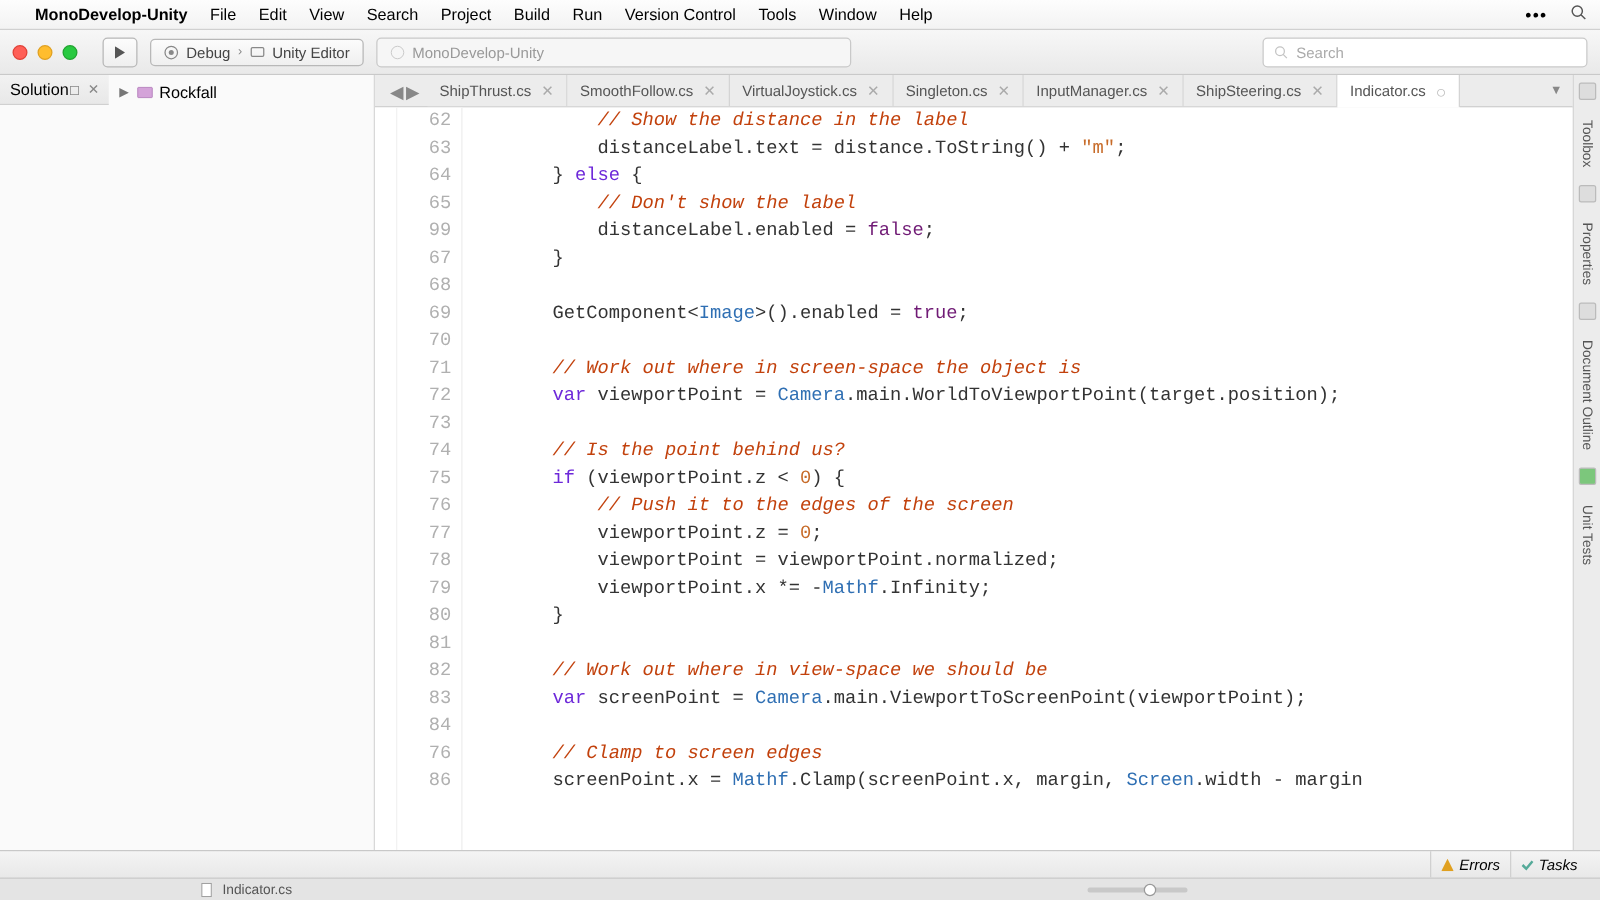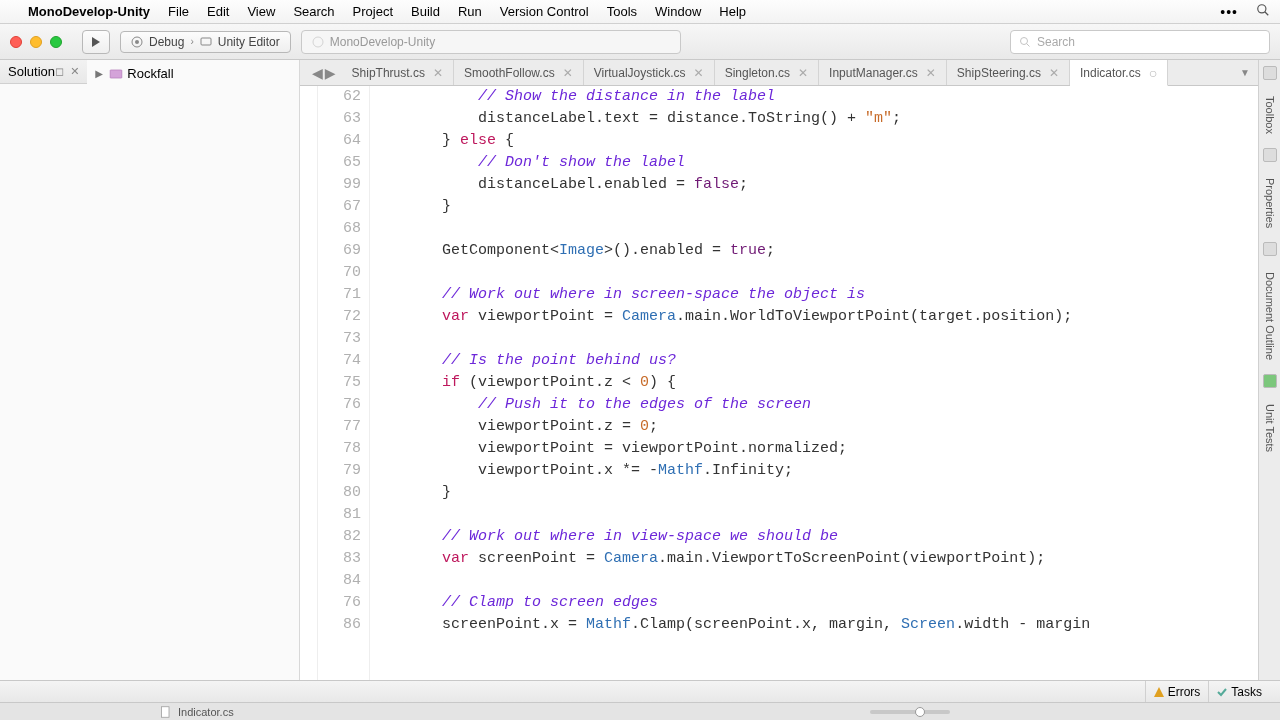--- a/index.html
+++ b/index.html
@@ -52,34 +52,34 @@
   .breadcrumb { height: 24px; border-bottom: 1px solid #dcdcdc; display: flex; align-items: center; padding: 0 10px; font-size: 12px; gap: 6px; background: #fafafa; }
   .breadcrumb .bc-icon { width: 14px; height: 14px; display: inline-flex; }
   .breadcrumb .bc-chev { color: #999; font-size: 10px; }
 
   .code-wrap { flex: 1; display: flex; font-family: Menlo, Monaco, "Courier New", monospace; font-size: 15px; overflow: hidden; background: #fff; }
   .gutter { width: 52px; background: #fff; border-right: 1px solid #eee; text-align: right; padding: 0 8px; color: #b0b0b0; }
   .margin-strip { width: 18px; background: #fff; border-right: 1px solid #eee; }
   .code { flex: 1; padding-left: 0; white-space: pre; color: #333; position: relative; }
   .line { height: 22px; line-height: 22px; }
   .gutter .line, .margin-strip .line { height: 22px; line-height: 22px; }
-  .c-kw { color: #be185d; font-weight: 500; }
+  .c-kw { color: #6d28d9; font-weight: 500; }
   .c-type { color: #2f6fb3; }
-  .c-com { color: #6d28d9; font-style: italic; }
+  .c-com { color: #c2410c; font-style: italic; }
   .c-str { color: #c76b29; }
   .c-num { color: #c76b29; }
   .c-bool { color: #701a75; }
 
   .right-rail { width: 22px; background: #ececec; border-left: 1px solid #d0d0d0; display: flex; flex-direction: column; align-items: center; padding-top: 6px; gap: 8px; }
   .rail-item { writing-mode: vertical-rl; font-size: 11px; color: #555; padding: 6px 0; display: flex; align-items: center; gap: 4px; }
   .rail-icon { width: 14px; height: 14px; background: #ddd; border: 1px solid #bbb; border-radius: 2px; margin-bottom: 2px; }
 
   .status-bar { height: 22px; background: linear-gradient(#f4f4f4,#e8e8e8); border-top: 1px solid #c8c8c8; display: flex; align-items: center; padding: 0 10px; font-size: 12px; }
   .status-bar .spacer { flex: 1; }
-  .status-btn { display: flex; align-items: center; gap: 4px; padding: 0 8px; border-left: 1px solid #d0d0d0; height: 100%; }
+  .status-btn { display: flex; align-items: center; gap: 4px; padding: 0 8px; border-left: 1px solid #d0d0d0; height: 100%; font-style: italic; }
   .status-btn .badge { width: 10px; height: 10px; }
 
   .doc-bar { height: 18px; background: #e4e4e4; border-top: 1px solid #c8c8c8; display: flex; align-items: center; font-size: 11px; padding-left: 160px; gap: 6px; color: #555; }
   .doc-bar .slider { margin-left: auto; margin-right: 330px; width: 80px; height: 4px; background: #c8c8c8; border-radius: 2px; position: relative; }
   .doc-bar .slider .thumb { position: absolute; top: -3px; left: 45px; width: 10px; height: 10px; border-radius: 50%; background: #fff; border: 1px solid #999; }
   .doc-bar .file-icon { width: 12px; height: 12px; display: inline-flex; }
 </style>
 </head>
 <body>
 

